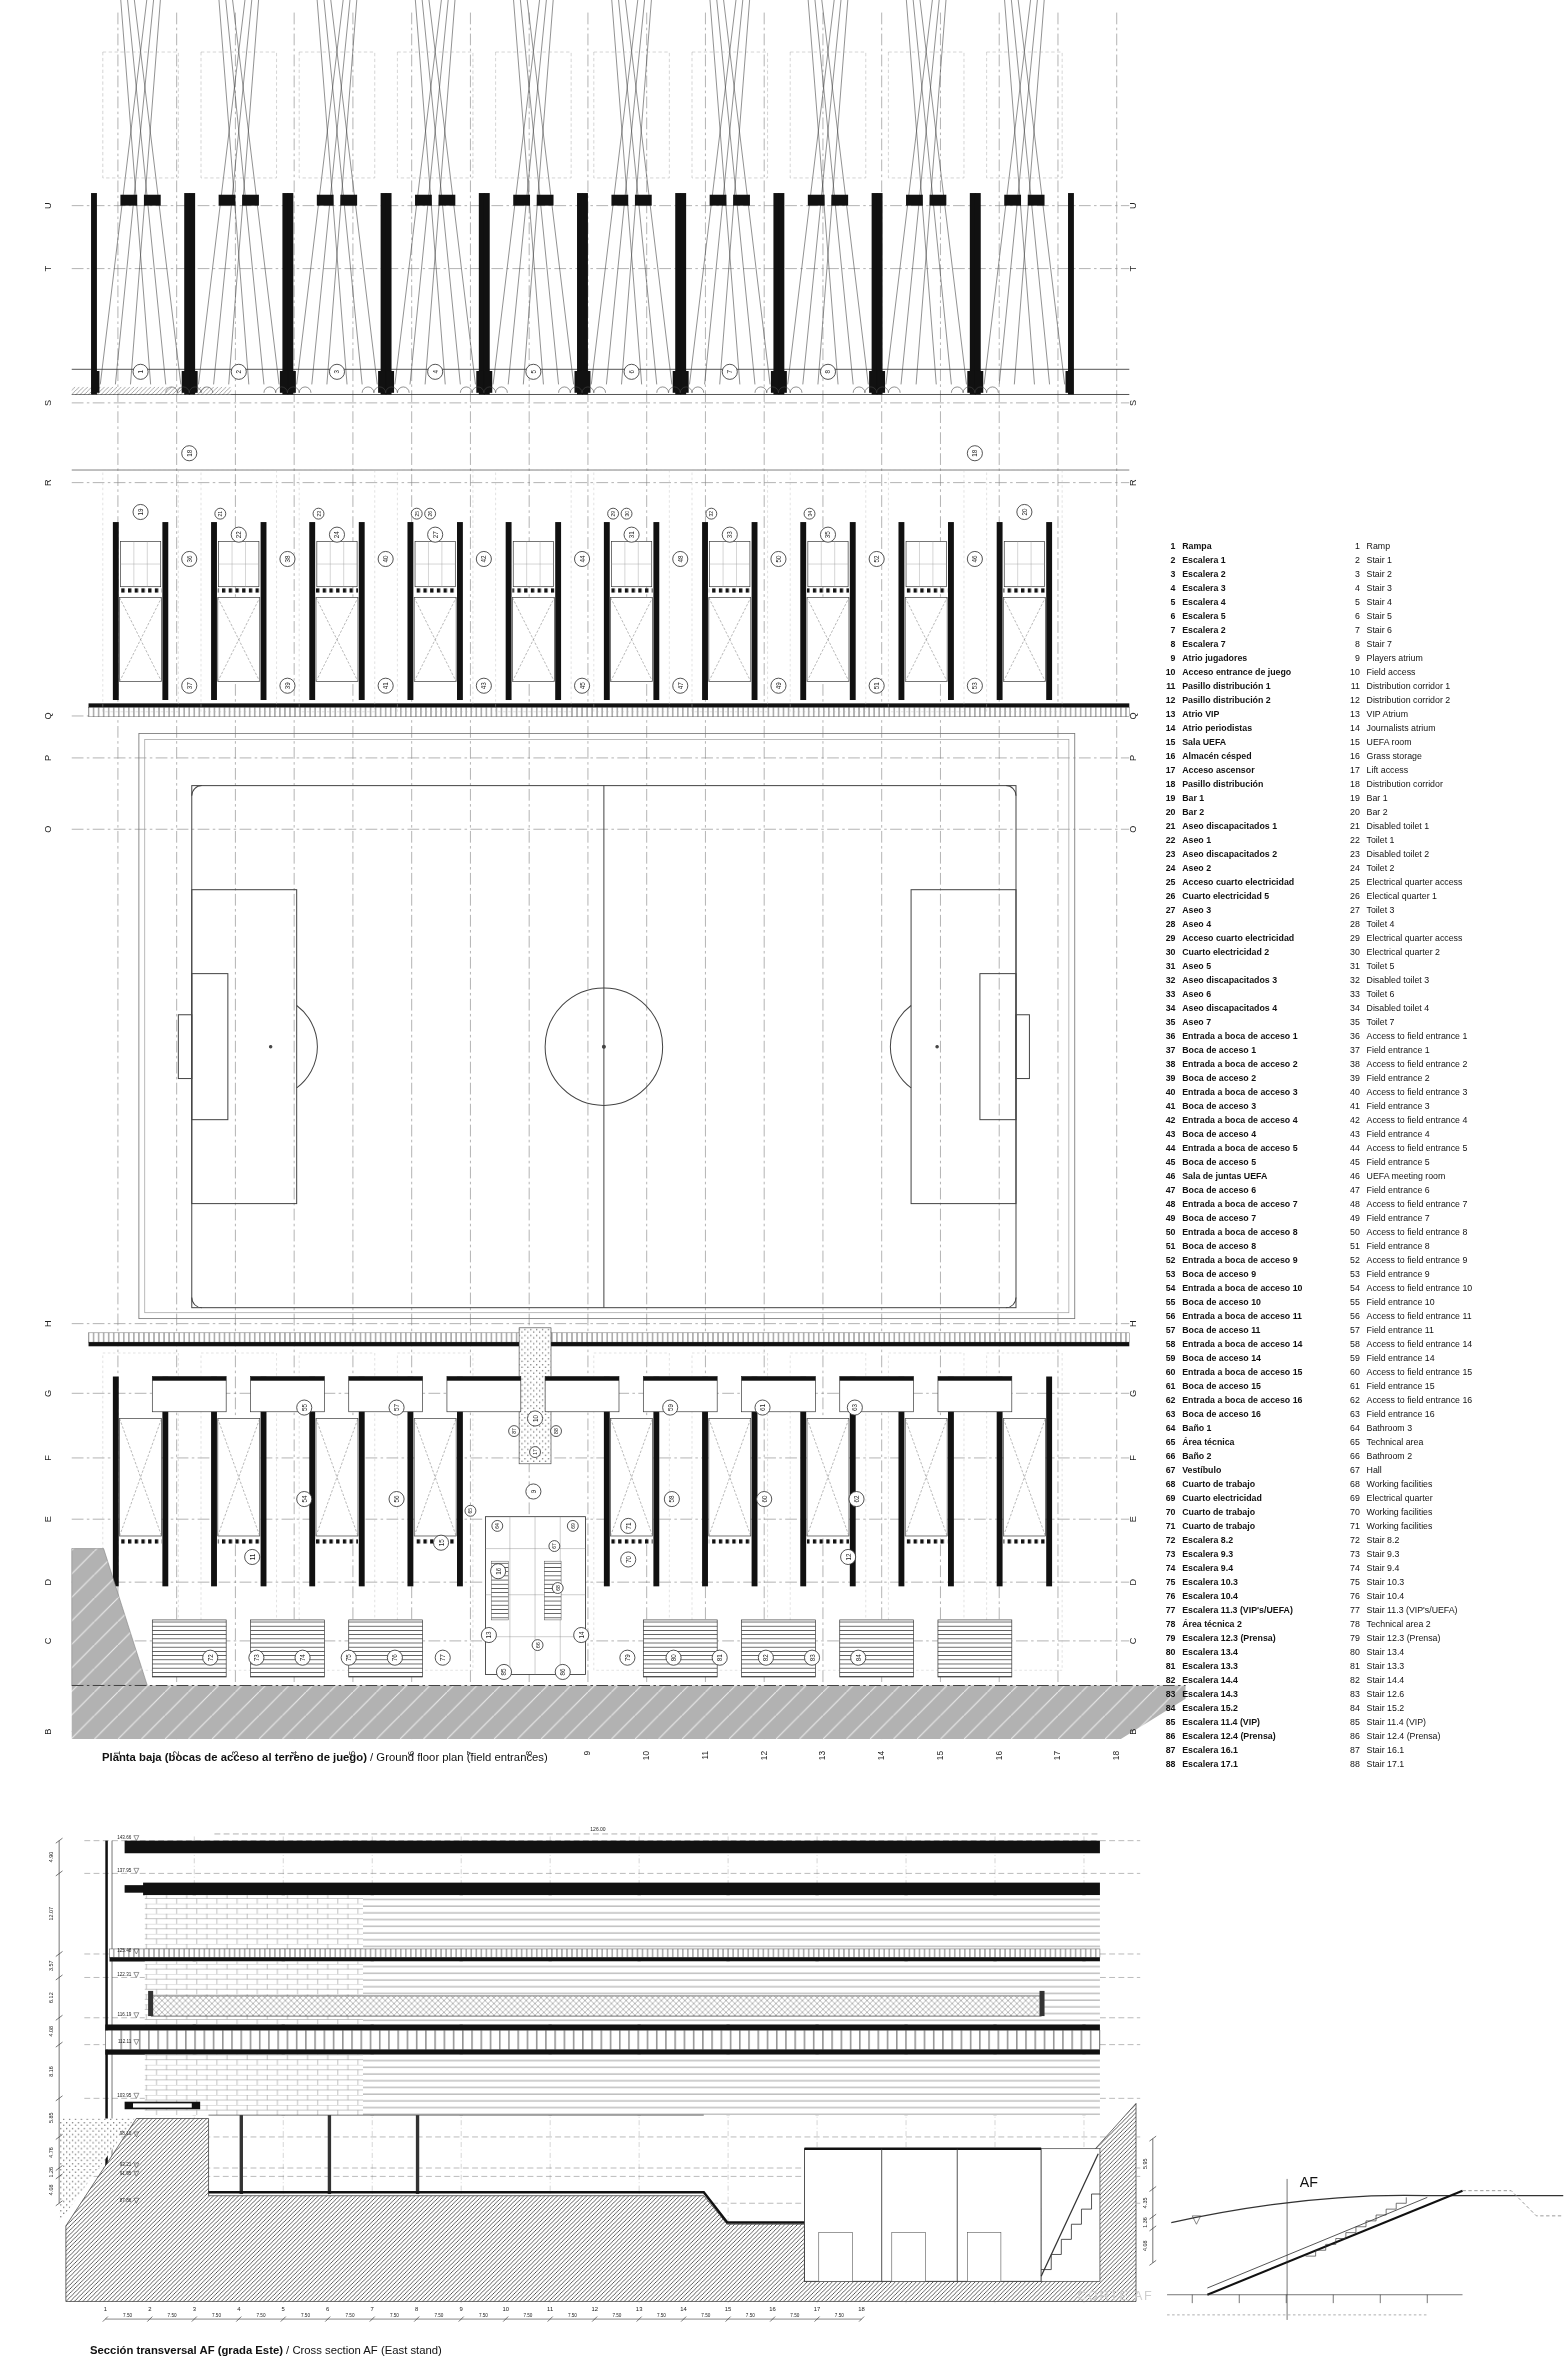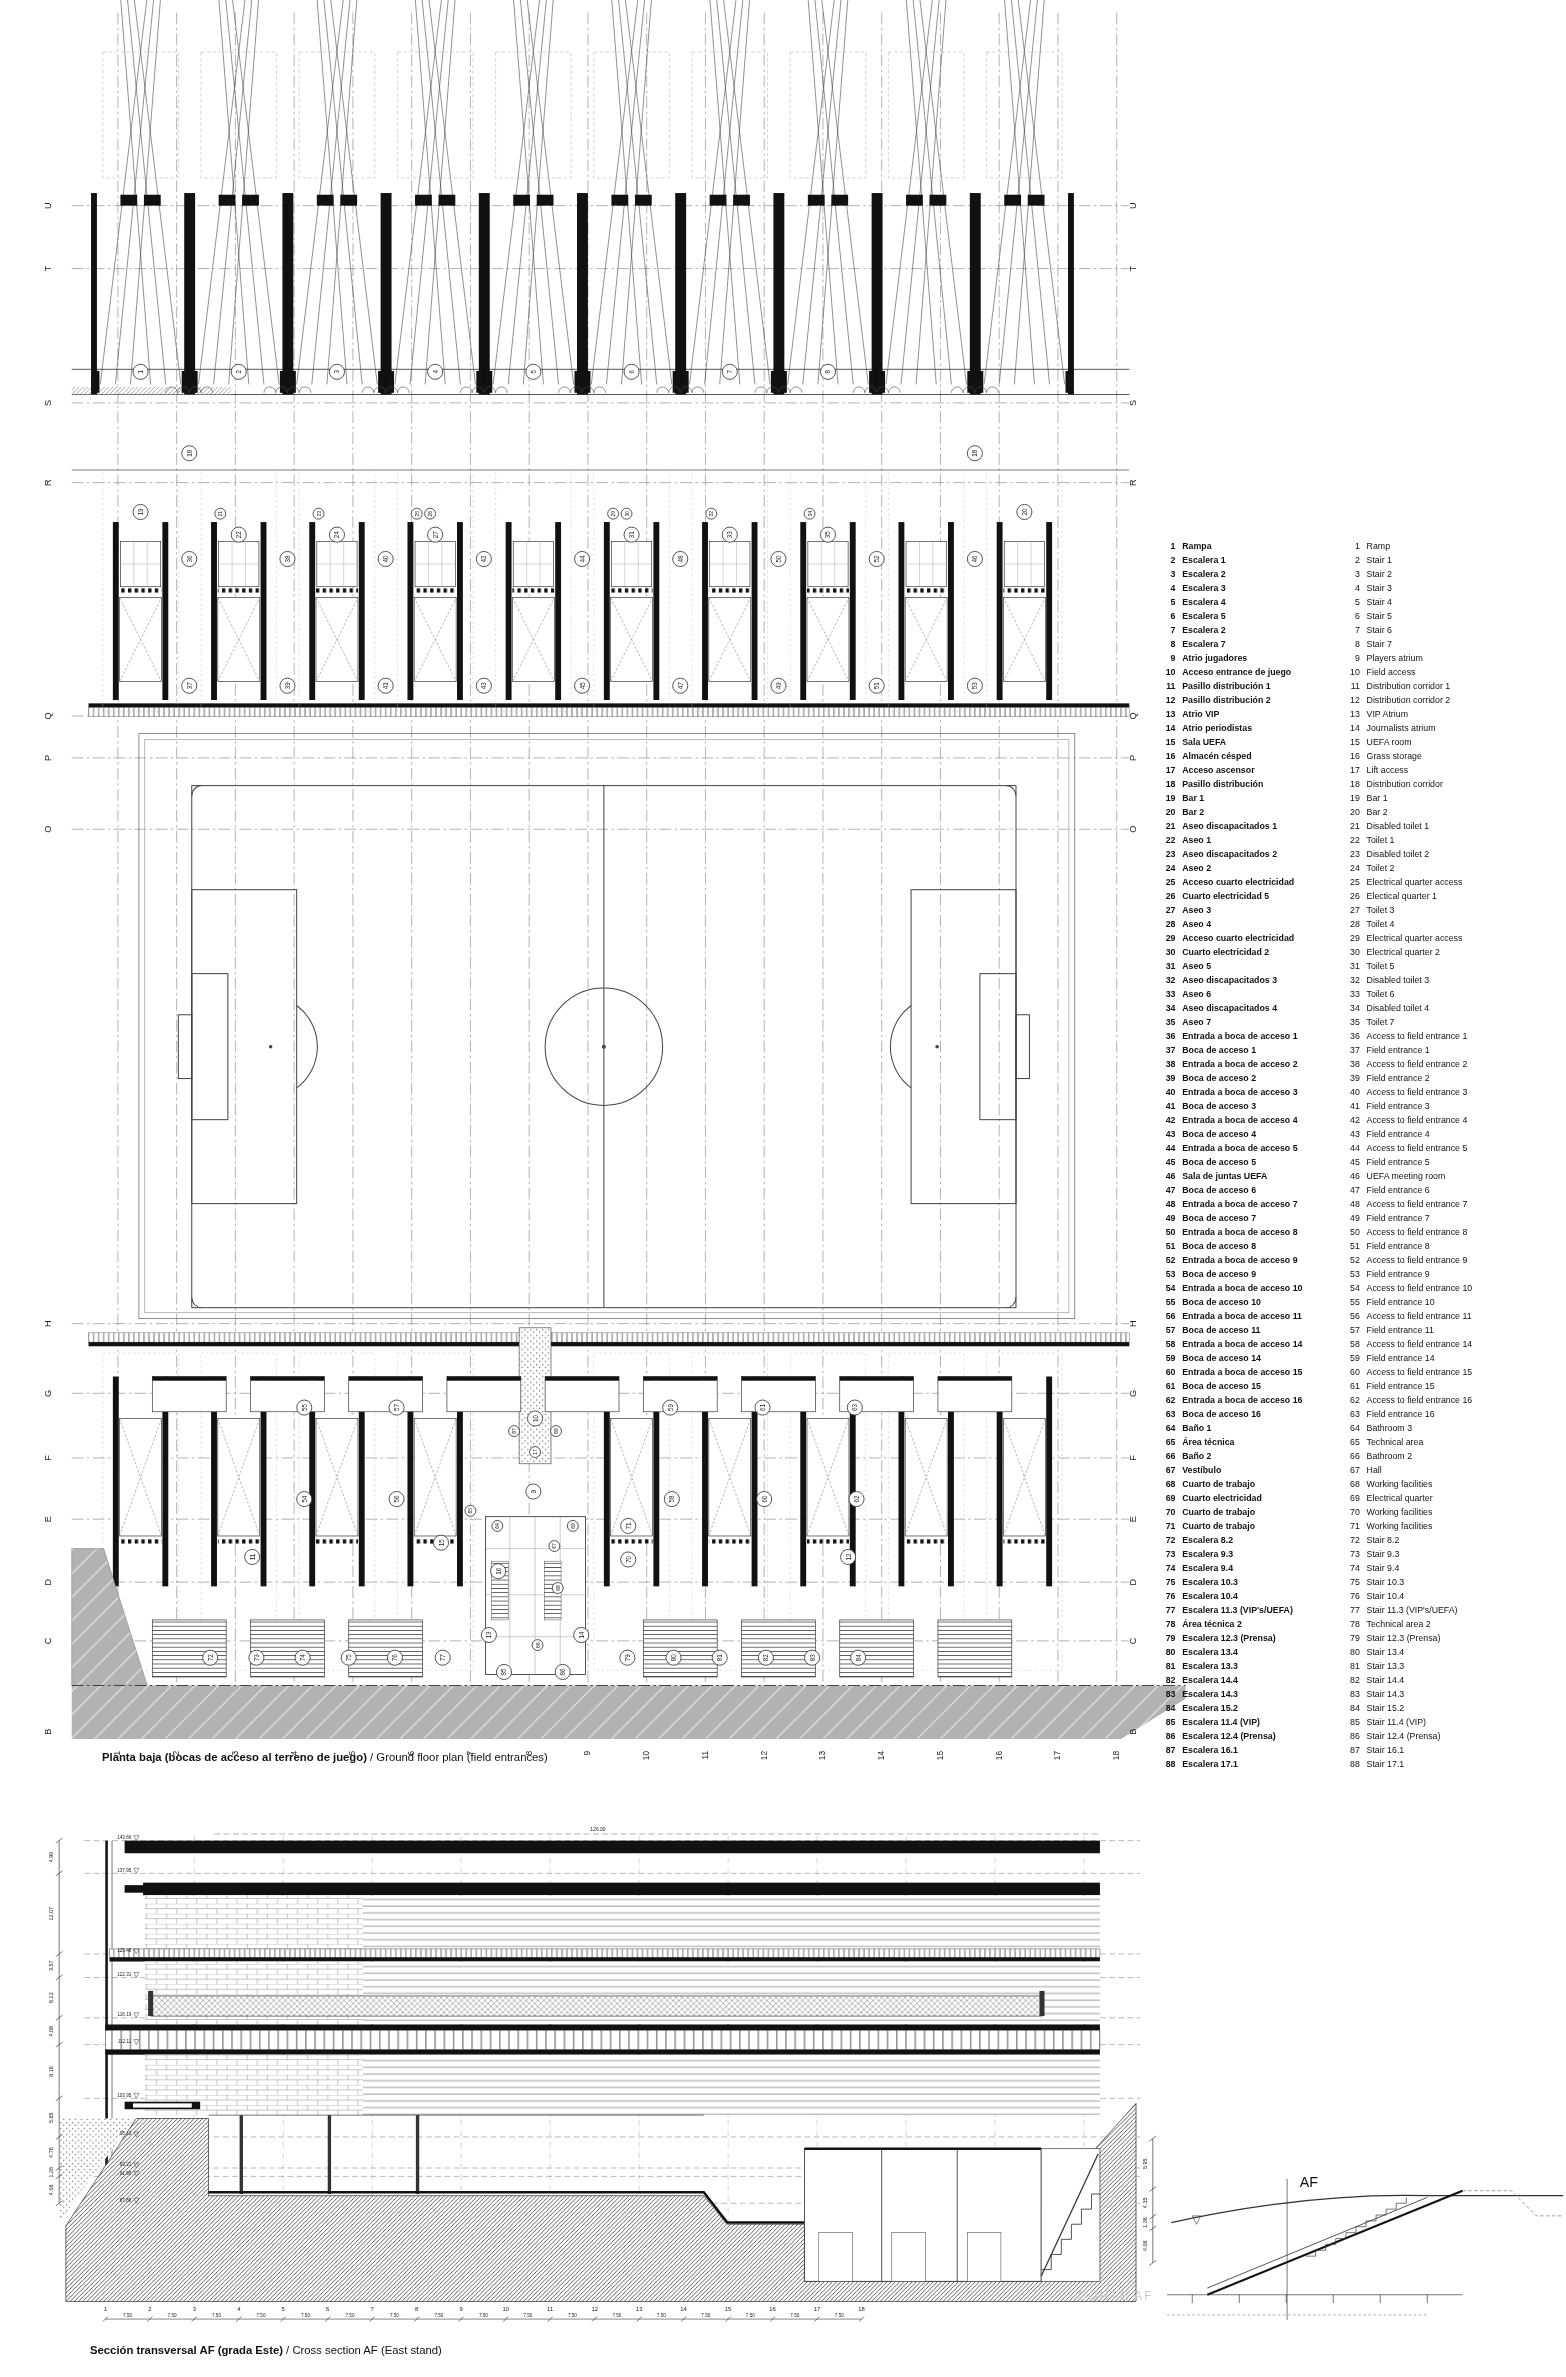--- a/index.html
+++ b/index.html
@@ -1413,21 +1413,21 @@
       <div class="lrow">
       <span class="lnum b">82</span>
       <span class="ltxt b">Escalera 14.4</span>
       <span class="lnum">82</span>
       <span class="ltxt">Stair 14.4</span>
     </div>
       <div class="lrow">
       <span class="lnum b">83</span>
       <span class="ltxt b">Escalera 14.3</span>
       <span class="lnum">83</span>
-      <span class="ltxt">Stair 14.3</span>
+      <span class="ltxt">Stair 12.6</span>
     </div>
       <div class="lrow">
       <span class="lnum b">84</span>
       <span class="ltxt b">Escalera 15.2</span>
       <span class="lnum">84</span>
       <span class="ltxt">Stair 15.2</span>
     </div>
       <div class="lrow">
       <span class="lnum b">85</span>
       <span class="ltxt b">Escalera 11.4 (VIP)</span>

